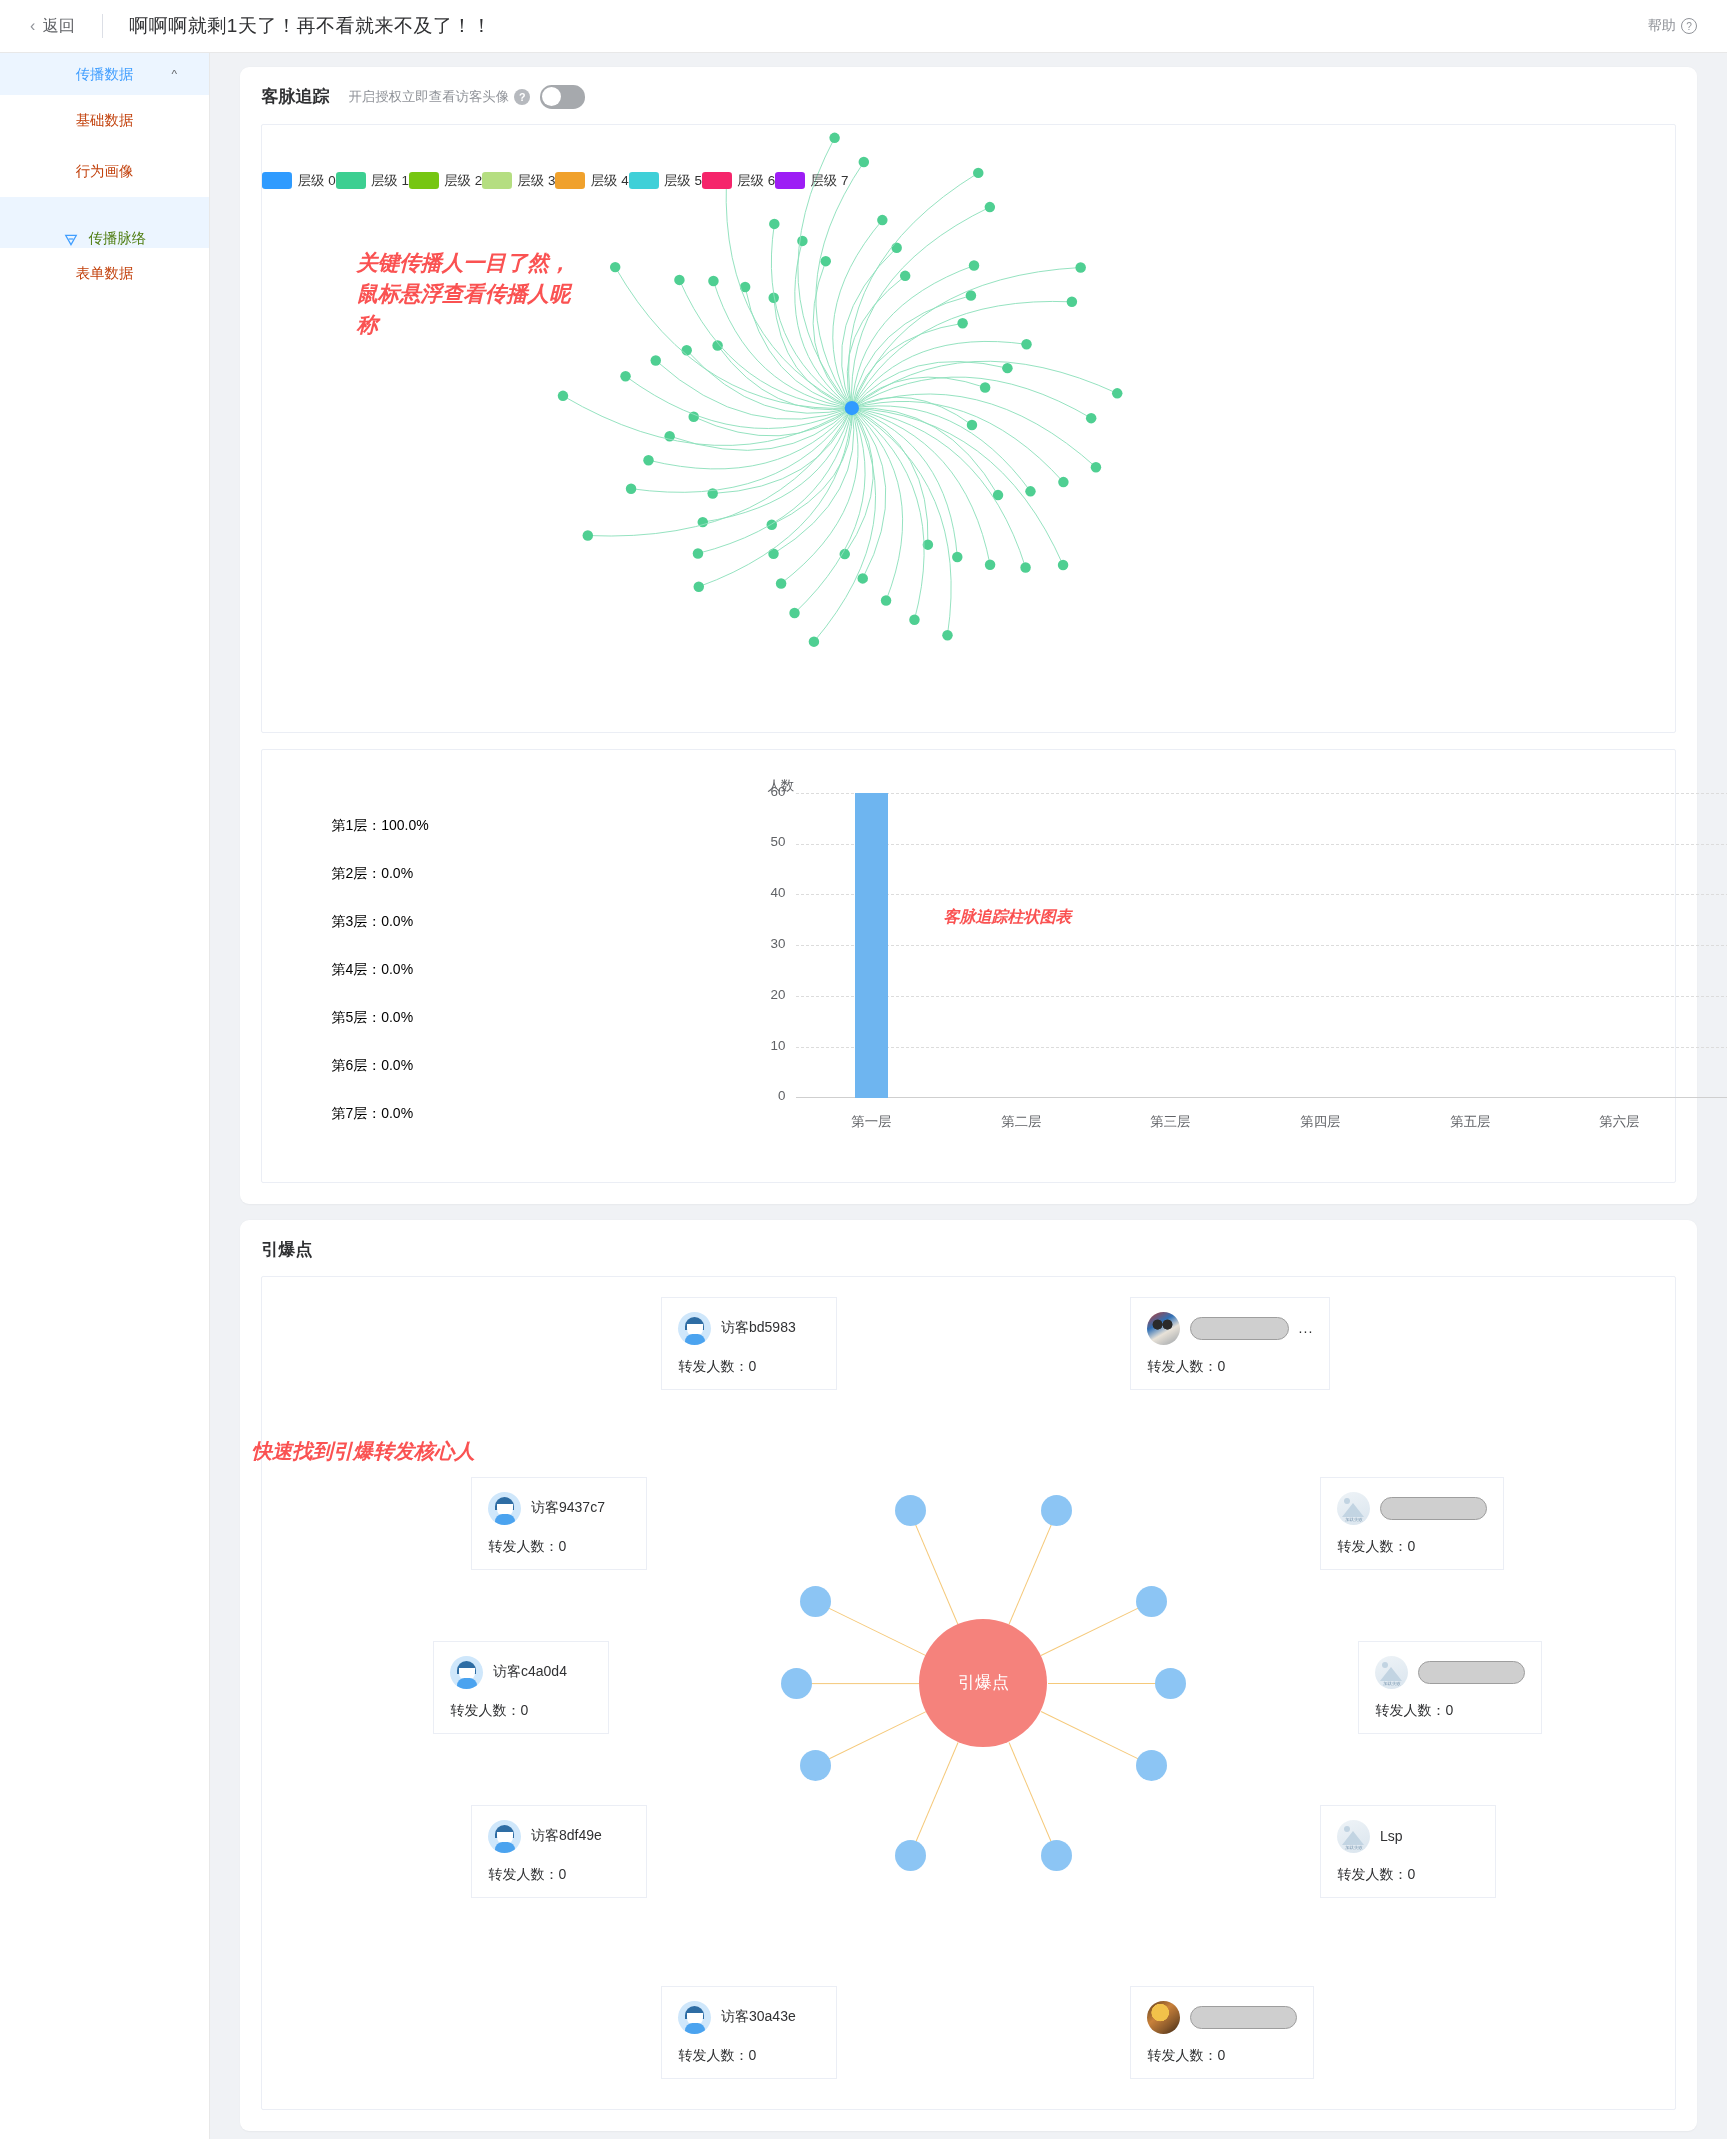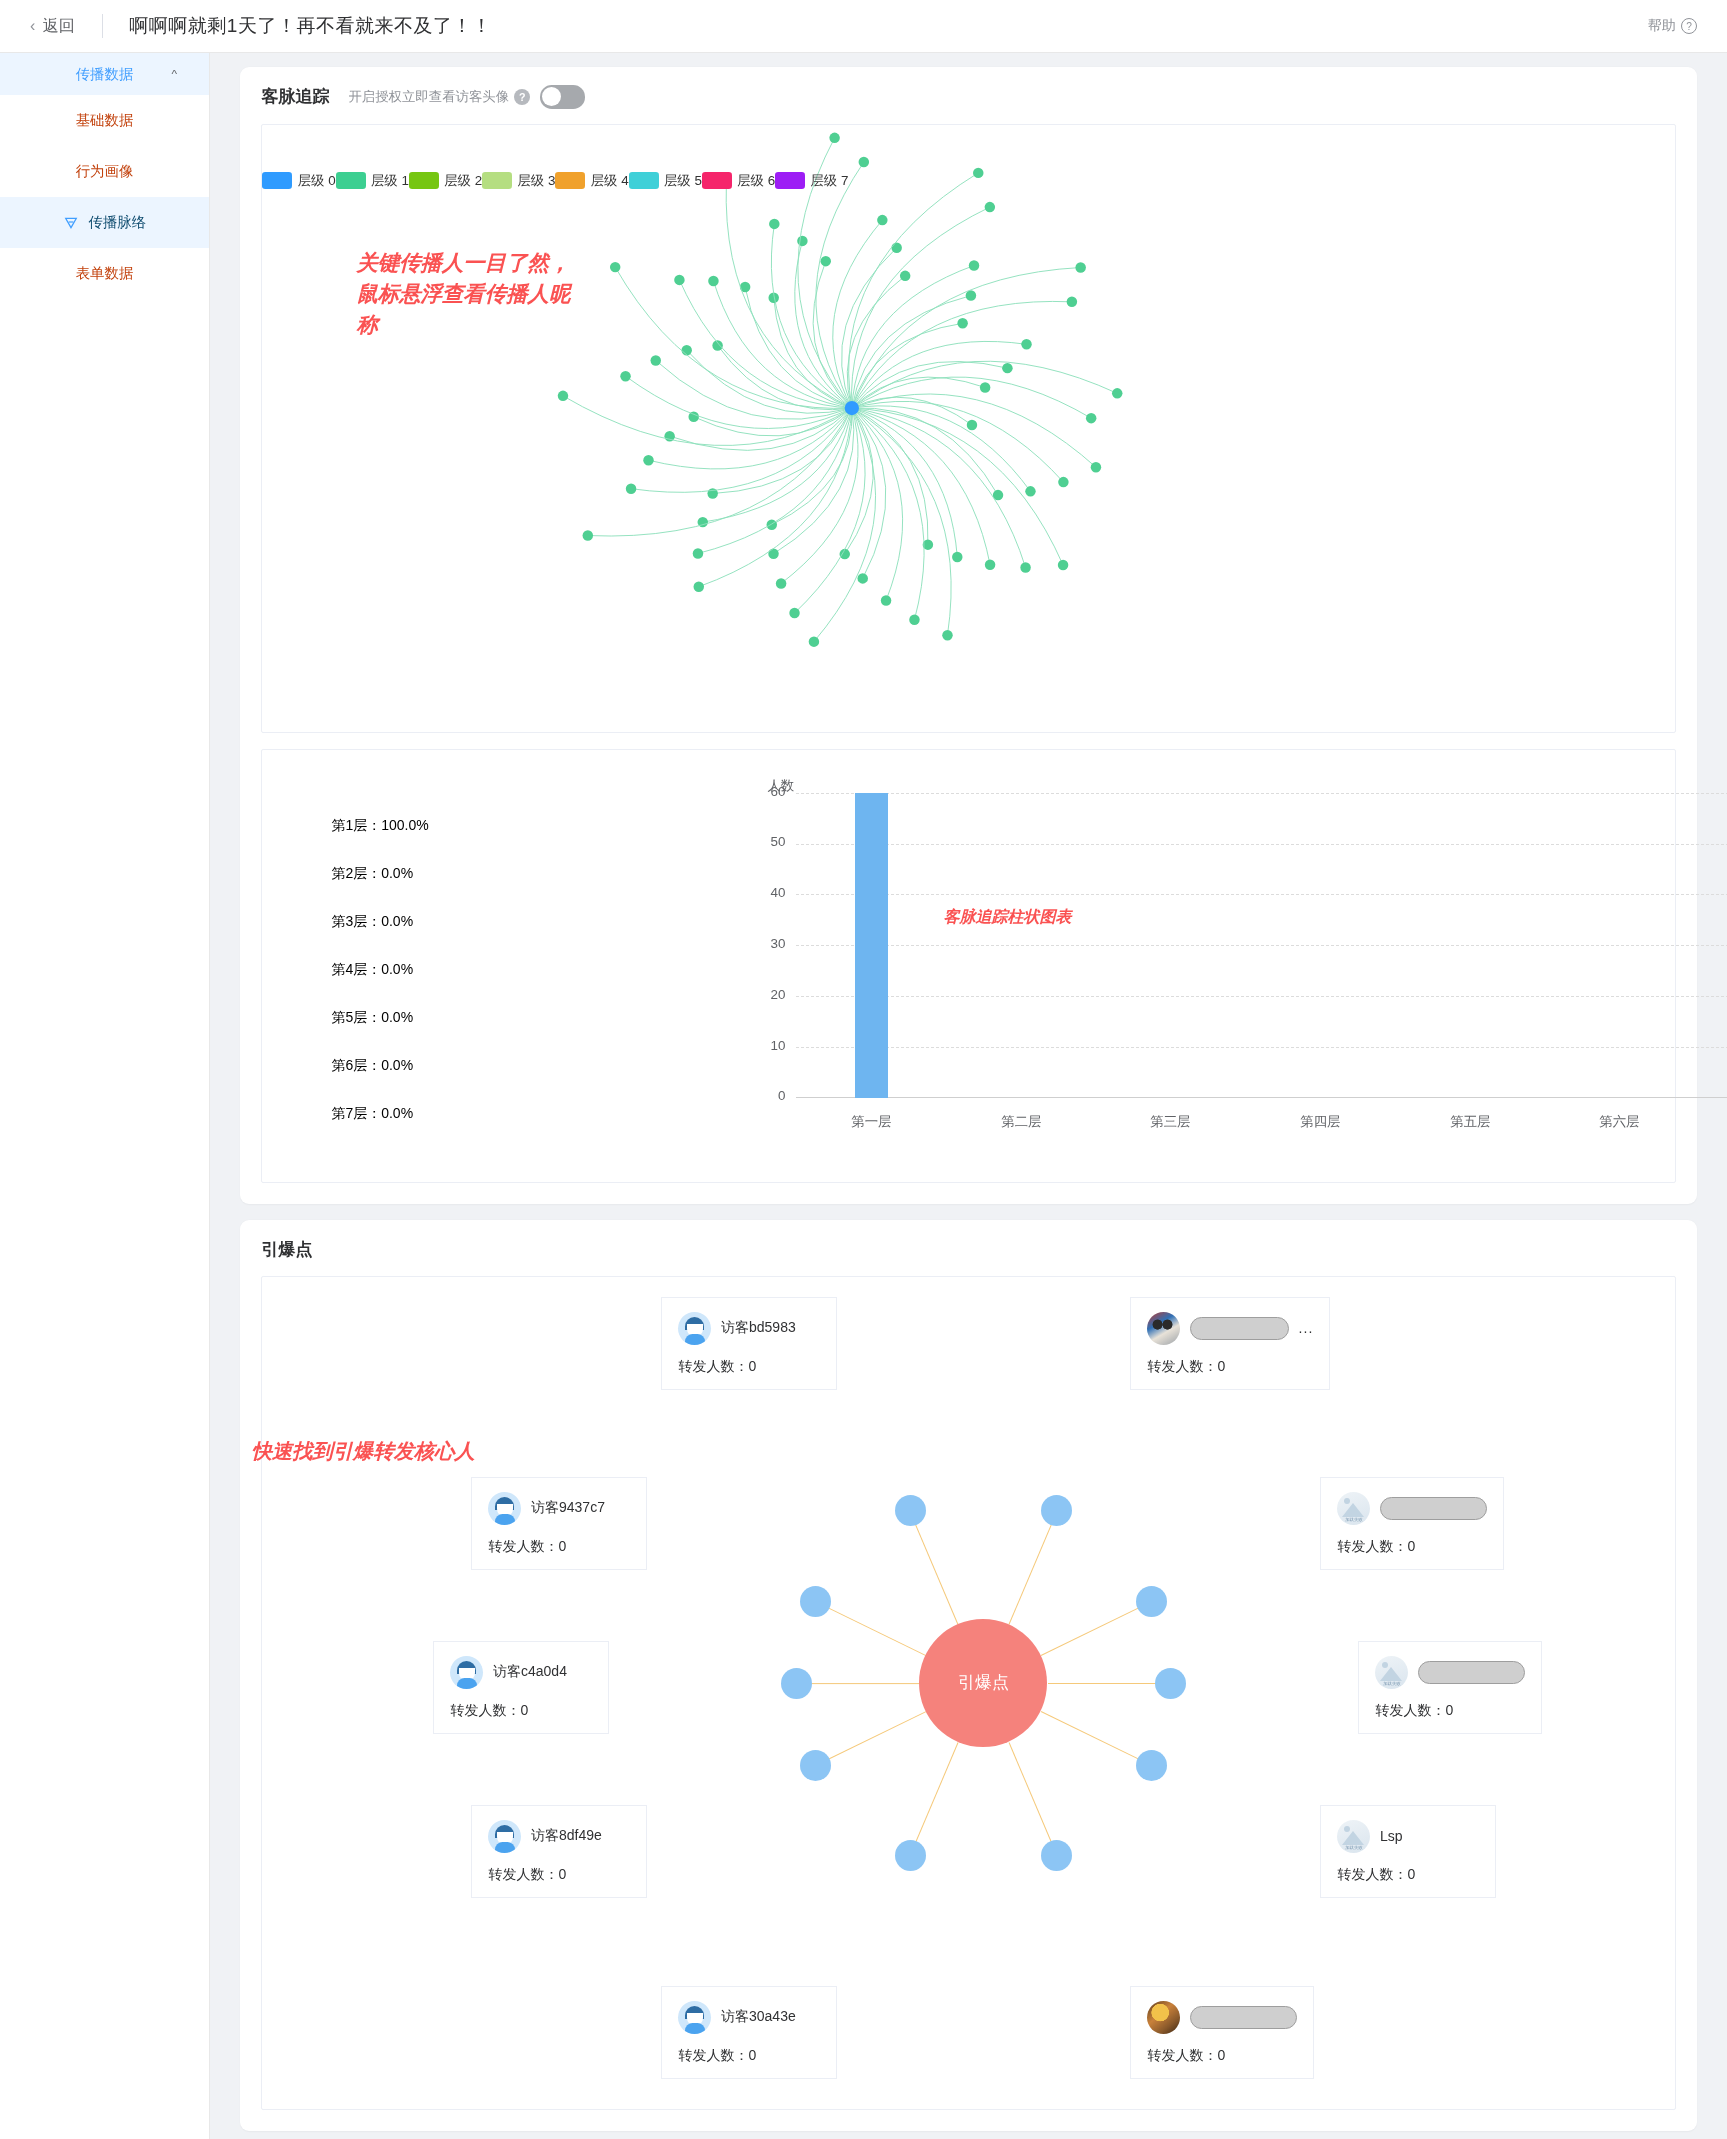--- a/index.html
+++ b/index.html
@@ -36,21 +36,21 @@
   .sidebar{ width:210px; background:#ffffff; flex:none; border-right:0.5px solid #e8e8e8;}
   .nav-group{
     height:42px; display:flex; align-items:center; justify-content:center;
     background:#ecf5ff; color:#409eff; font-size:14.4px; position:relative;
   }
   .nav-group .caret{ position:absolute; right:32px; font-size:11.8px; color:#606266;}
   .nav-item{
     height:51px; display:flex; align-items:center; justify-content:center;
     font-size:14.4px; color:#c2410c; cursor:pointer; gap:9.6px;
   }
-  .nav-item.active{ background:#ecf5ff; color:#0c4a6e; }
+  .nav-item.active{ background:#ecf5ff; color:#4d7c0f;align-items:flex-end; }
   .nav-icon svg{ display:block; }
 
   
   .main{ flex:1; padding:14px 30px 0 30px; overflow:hidden;}
   .panel{
     background:#ffffff; border-radius:9px; padding:18px 21.4px 21.4px 21.4px;
     box-shadow:0 0.5px 1.6px rgba(0,0,0,.04);
   }
   .panel + .panel{ margin-top:16px; }
   .panel-head{ display:flex; align-items:center; gap:19px; margin-bottom:15px;}

